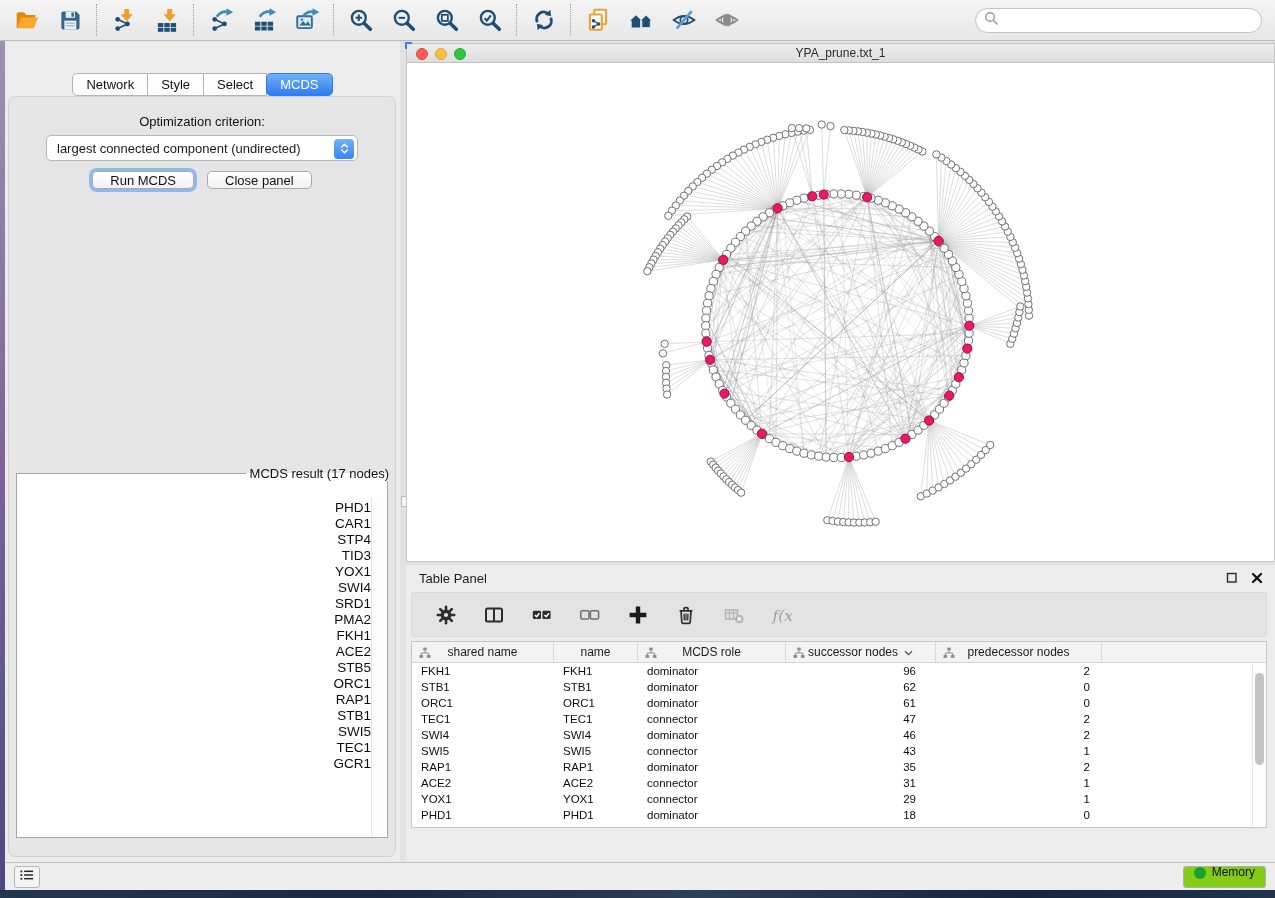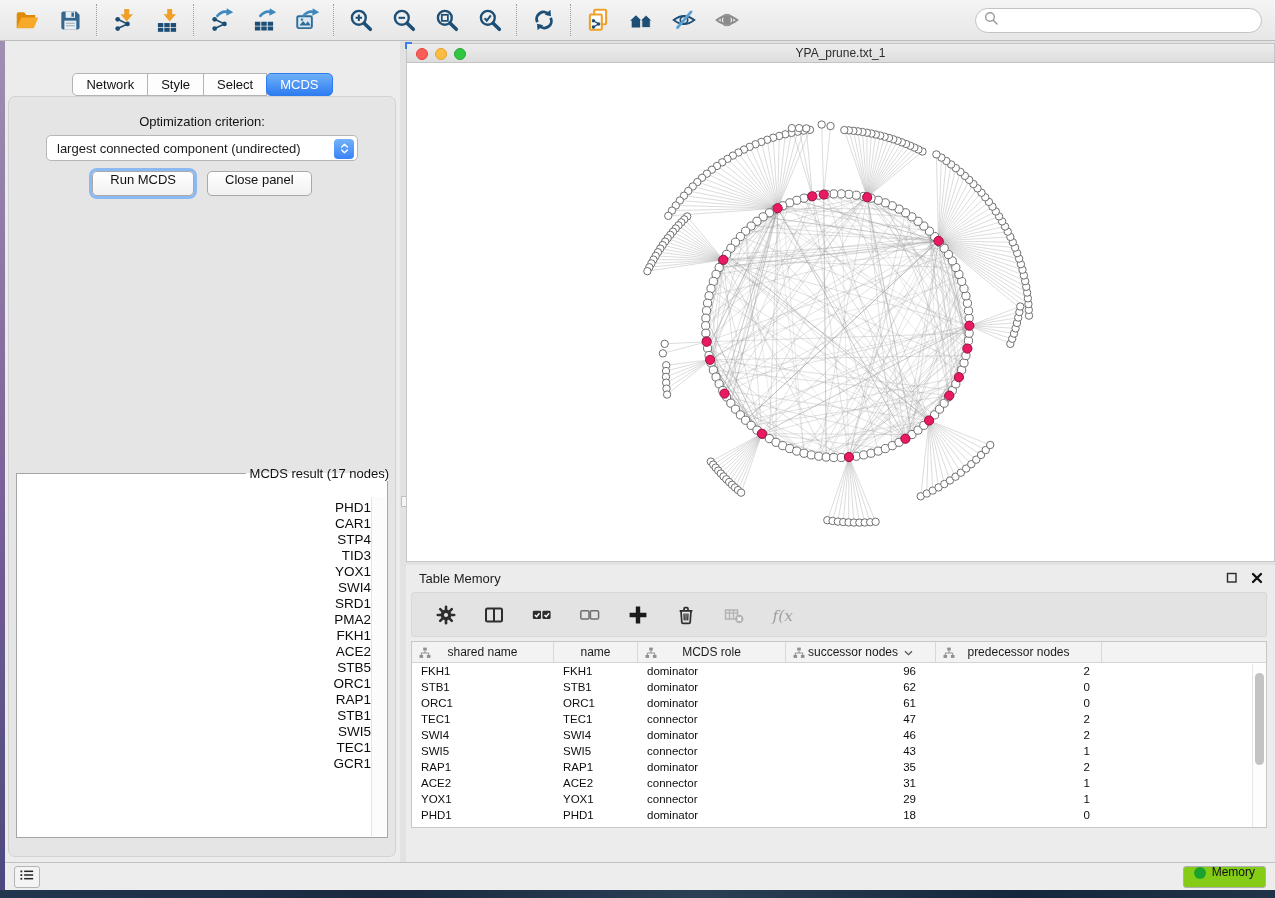--- a/index.html
+++ b/index.html
@@ -30,21 +30,21 @@
   .cp-tabs { position:absolute; top:32px; left:0; right:0; display:flex; justify-content:center; }
   .tab { padding:3px 13px; font-size:13px; background:#fdfdfd; border:1px solid #b3b3b3; margin-left:-1px; color:#111; position:relative; }
   .tab:first-child { border-radius:5px 0 0 5px; margin-left:0; }
   .tab:last-child { border-radius:0 5px 5px 0; }
   .tab.active { background:linear-gradient(#6fb1f8,#2e7cf0); color:#fff; border-color:#2e7cf0; z-index:1; border-radius:5px; }
   .cp-body { position:absolute; top:55px; left:3px; right:4px; bottom:5px; background:#e5e5e5; border:1px solid #d2d2d2; border-radius:7px; }
   .opt-label { position:absolute; top:17px; left:0; right:0; text-align:center; font-size:13px; color:#111; }
   .opt-select { position:absolute; top:38px; left:37px; right:37px; height:26px; background:#fff; border:1px solid #b7b7b7; border-radius:5px; font-size:13px; display:flex; align-items:center; padding-left:10px; }
   .opt-spinner { position:absolute; right:3px; top:2.5px; width:20px; height:20px; border-radius:4px; background:linear-gradient(#71b2fa,#3a83f6); display:flex; align-items:center; justify-content:center; }
   .btn-row { position:absolute; top:74px; left:0; right:0; display:flex; justify-content:center; gap:13px; }
-  .btn { height:25px; padding:0 17px; font-size:13px; background:linear-gradient(#ffffff,#f1f1f1); border:1px solid #a9a9a9; border-radius:5px; color:#111; display:flex; align-items:flex-start; }
+  .btn { height:18px; padding:0 17px; font-size:13px; background:linear-gradient(#ffffff,#f1f1f1); border:1px solid #a9a9a9; border-radius:5px; color:#111; display:flex; align-items:flex-end; }
   .btn.focus-ring { box-shadow:0 0 0 3px rgba(110,170,245,.75); }
   .mcds-fieldset { position:absolute; left:7px; top:369px; width:372px; height:372px; background:#fff; border:1px solid #a6a6a6; padding:2px 0 0 0;text-align:right; }
   .mcds-fieldset legend { font-size:13px; color:#111; margin-left:6px; padding:0 4px; background:transparent; }
   .mcds-list { position:absolute; top:16px; left:1px; right:16px; bottom:1px; overflow:hidden; font-size:13.5px; line-height:16px; padding:3px 0 0 7px; color:#0c0c0c; background:#fff; }
   .mcds-scroll { position:absolute; top:16px; right:1px; bottom:1px; width:15px; background:#fcfcfc; border-left:1px solid #e4e4e4; }
 
   
   .v-grip { position:absolute; left:395.5px; top:455px; width:8px; height:11px; background:#f5f5f5; border:1px solid #bdbdbd; border-radius:1px; }
 
   
@@ -1037,21 +1037,21 @@
             <circle cx="552.5066406557221" cy="313.57650896058425" r="4.6" fill="#ea1a62" stroke="#9d0f45" stroke-width="1"></circle>
             <circle cx="560.9946233976115" cy="284.9215594520349" r="4.6" fill="#ea1a62" stroke="#9d0f45" stroke-width="1"></circle>
             <circle cx="563" cy="262" r="4.6" fill="#ea1a62" stroke="#9d0f45" stroke-width="1"></circle>
           </g>
         </svg>
     </div>
   </div>
 
   <div class="table-panel">
     <div class="panel-header" style="padding-left:13px;">
-      <span>Table Memory</span>
+      <span>Table Panel</span>
       <span class="spacer"></span>
       <span class="hdr-btn">
         <svg width="12" height="12" viewBox="0 0 12 12">
             <rect x="1.5" y="1.5" width="8.5" height="8.5" fill="none" stroke="#2a2a2a" stroke-width="1.4"></rect>
           </svg>
       </span>
       <span class="hdr-btn">
         <svg width="12" height="12" viewBox="0 0 12 12">
             <path d="M2 2 L10 10 M10 2 L2 10" stroke="#111" stroke-width="2.3" stroke-linecap="round"></path>
           </svg>

